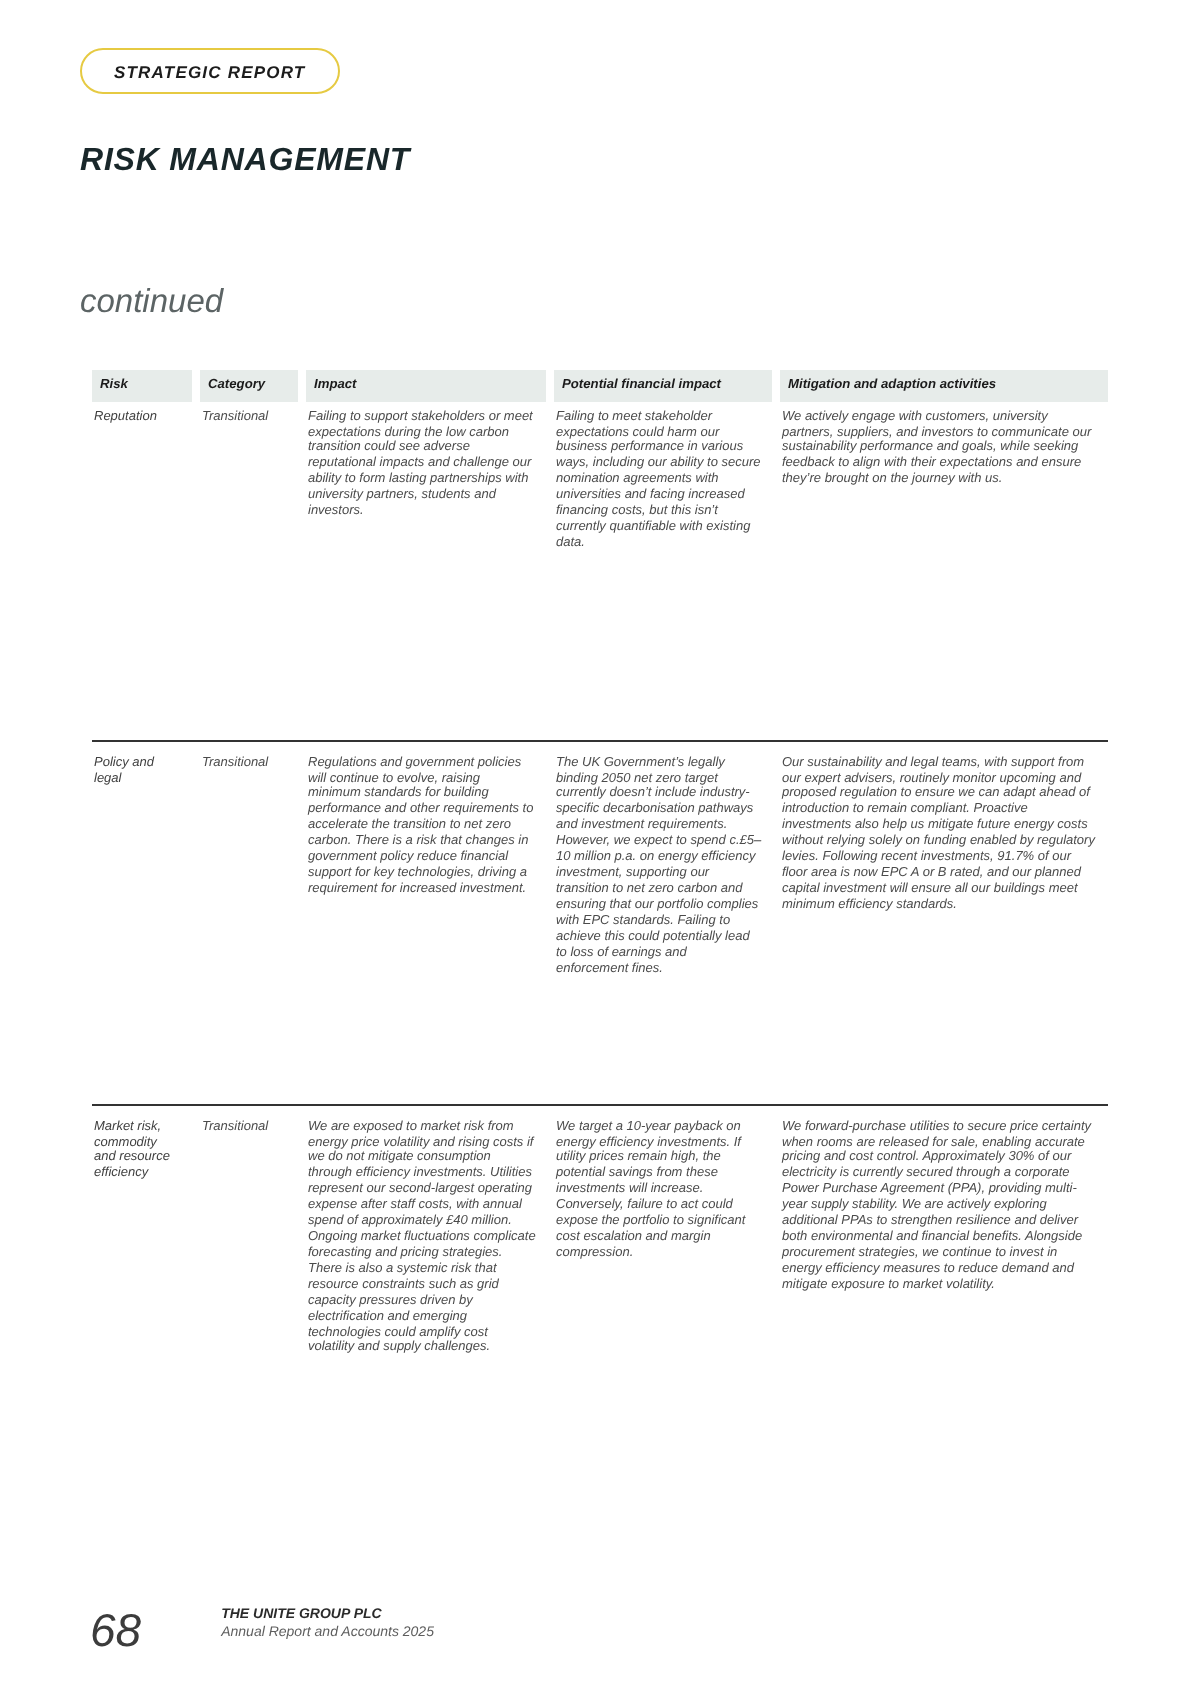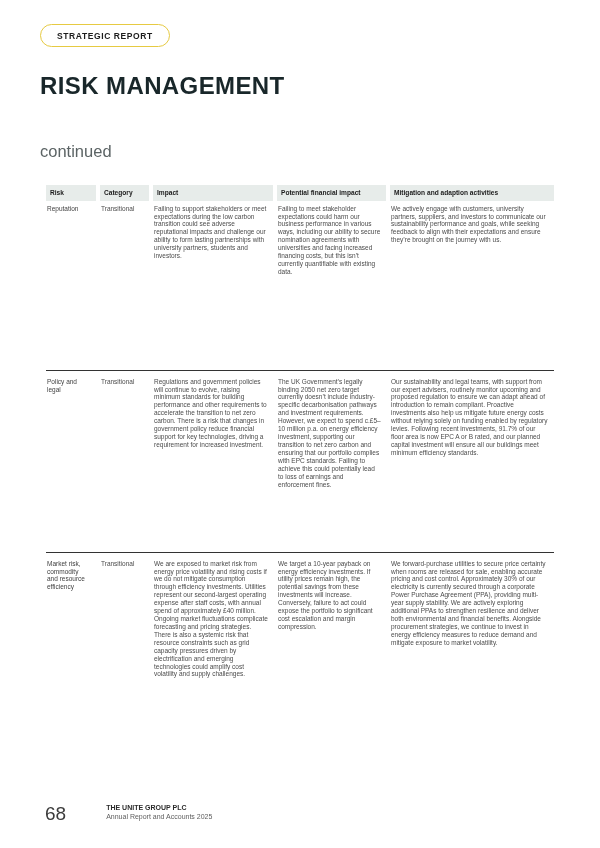--- a/index.html
+++ b/index.html
@@ -4,39 +4,39 @@
 <style>
   * { margin: 0; padding: 0; box-sizing: border-box; }
   html, body { background: #ffffff; }
   body {
     width: 600px; height: 848px;
     position: relative;
     font-family: "Liberation Sans", "DejaVu Sans", sans-serif;
     color: #222;
     overflow: hidden;
   }
-  .page { position: absolute; inset: 0; background: #fff; }
+  .page { position: absolute; inset: 0; background: #fff; font-style: italic; }
 
   
   .badge {
     position: absolute; top: 24px; left: 40px;
     display: inline-block;
     border: 1.5px solid #e6ca42;
     border-radius: 13px;
     padding: 6px 16px 5px 16px;
     font-size: 8.5px; font-weight: bold;
     letter-spacing: 0.6px;
     color: #1c1c1c;
     background: #fff;
   }
 
   
   .page-title {
     position: absolute; top: 72px; left: 40px;
-    font-size: 24px; font-weight: bold;
+    font-size: 16px; font-weight: bold;
     letter-spacing: 0.4px;
     color: #19272a;
   }
   .page-subtitle {
     position: absolute; top: 98px; left: 40px;
     font-size: 16.5px; font-weight: normal;
     color: #5c6465;
     margin-top: 44px;
   }
 
@@ -66,21 +66,21 @@
   }
   .t-body .cell.risk-cell { color: #3f3f3f; }
   .row-1 { min-height: 169px; }
   .row-2, .row-3 { border-top: 1px solid #333333; padding-top: 7px; }
   .row-2 { min-height: 182px; }
   .row-3 { min-height: 165px; }
 
   
   .footer { position: absolute; top: 801px; left: 45px; display: flex; align-items: flex-start; }
   .page-number {
-    font-size: 19px; color: #3c3c3c; font-weight: normal;
+    font-size: 23px; color: #3c3c3c; font-weight: normal;
     line-height: 1;
     margin-top: 3px;
   }
   .footer-meta { margin-left: 40px; margin-top: 2px; }
   .footer-company { font-size: 7px; font-weight: bold; color: #2b2b2b; line-height: 1.35; }
   .footer-report { font-size: 7px; color: #5e5e5e; line-height: 1.35; }
 </style>
 </head>
 <body>
 

